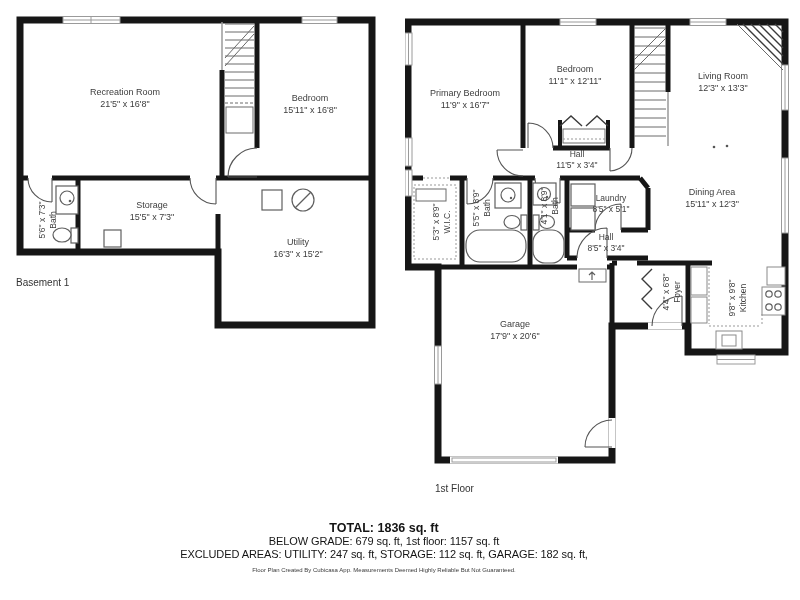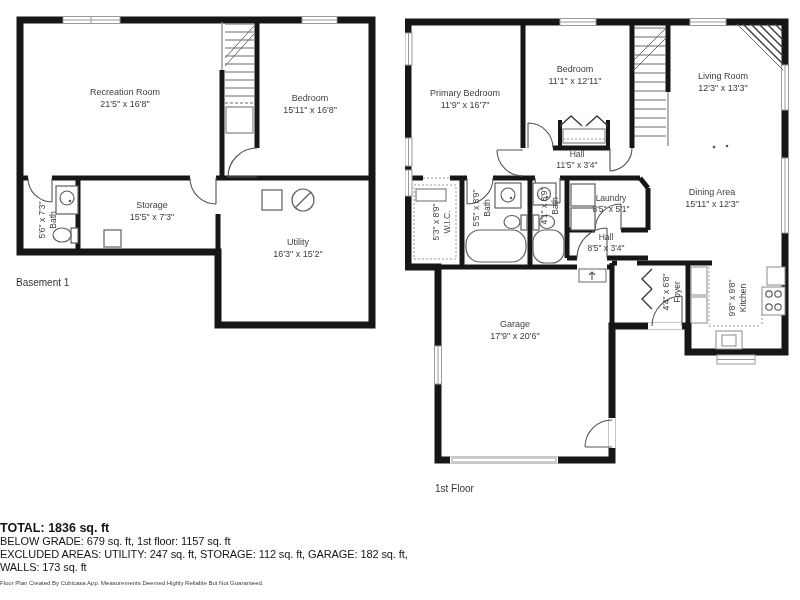--- a/index.html
+++ b/index.html
@@ -18,21 +18,21 @@
   .fixture-line{stroke:#5f5f5f;stroke-width:1.2;fill:none;}
   .door{stroke:#555;stroke-width:1.1;fill:none;}
   .stair{stroke:#6a6a6a;stroke-width:1;fill:none;}
   .rail{stroke:#9a9a9a;stroke-width:1.5;fill:none;}
   .winframe{stroke:#9a9a9a;stroke-width:1;fill:#fff;}
   .winline{stroke:#9a9a9a;stroke-width:1;}
   .gapfill{fill:#fff;stroke:none;}
   .dashed{stroke:#999;stroke-width:1;fill:none;stroke-dasharray:2,2;}
   .counter{stroke:#8a8a8a;stroke-width:1;fill:#fff;}
   .hatch{stroke:#3a3a3a;stroke-width:1.4;fill:none;}
-  .footer{position:absolute;left:0;top:521px;width:768px;color:#141414;}
+  .footer{position:absolute;left:0;top:521px;width:768px;text-align:center;color:#141414;}
   .f-total{font-size:12.5px;font-weight:bold;line-height:14px;}
   .f-line{font-size:11px;line-height:13px;letter-spacing:-0.1px;}
   .f-disc{font-size:6px;color:#3a3a3a;margin-top:6px;}
 </style>
 </head>
 <body>
 
 <div class="canvas">
 
   <svg style="position:absolute;left:10px;top:8px" width="380" height="322" viewBox="0 0 380 322">
@@ -305,17 +305,16 @@
       <text class="room-name-sm" transform="translate(341,290) rotate(-90)">Kitchen</text>
       <text class="room-dims-sm" transform="translate(330,290) rotate(-90)">9'8" x 9'8"</text>
     </g>
     <text class="floor-label" x="30" y="484">1st Floor</text>
   </svg>
 
   <div class="footer">
     <div class="f-total">TOTAL: 1836 sq. ft</div>
     <div class="f-line">BELOW GRADE: 679 sq. ft, 1st floor: 1157 sq. ft</div>
     <div class="f-line">EXCLUDED AREAS: UTILITY: 247 sq. ft, STORAGE: 112 sq. ft, GARAGE: 182 sq. ft,</div>
-    <div class="f-line">WALLS: 173 sq. ft</div>
     <div class="f-disc">Floor Plan Created By Cubicasa App. Measurements Deemed Highly Reliable But Not Guaranteed.</div>
   </div>
 
 </div>
 
 </body></html>

